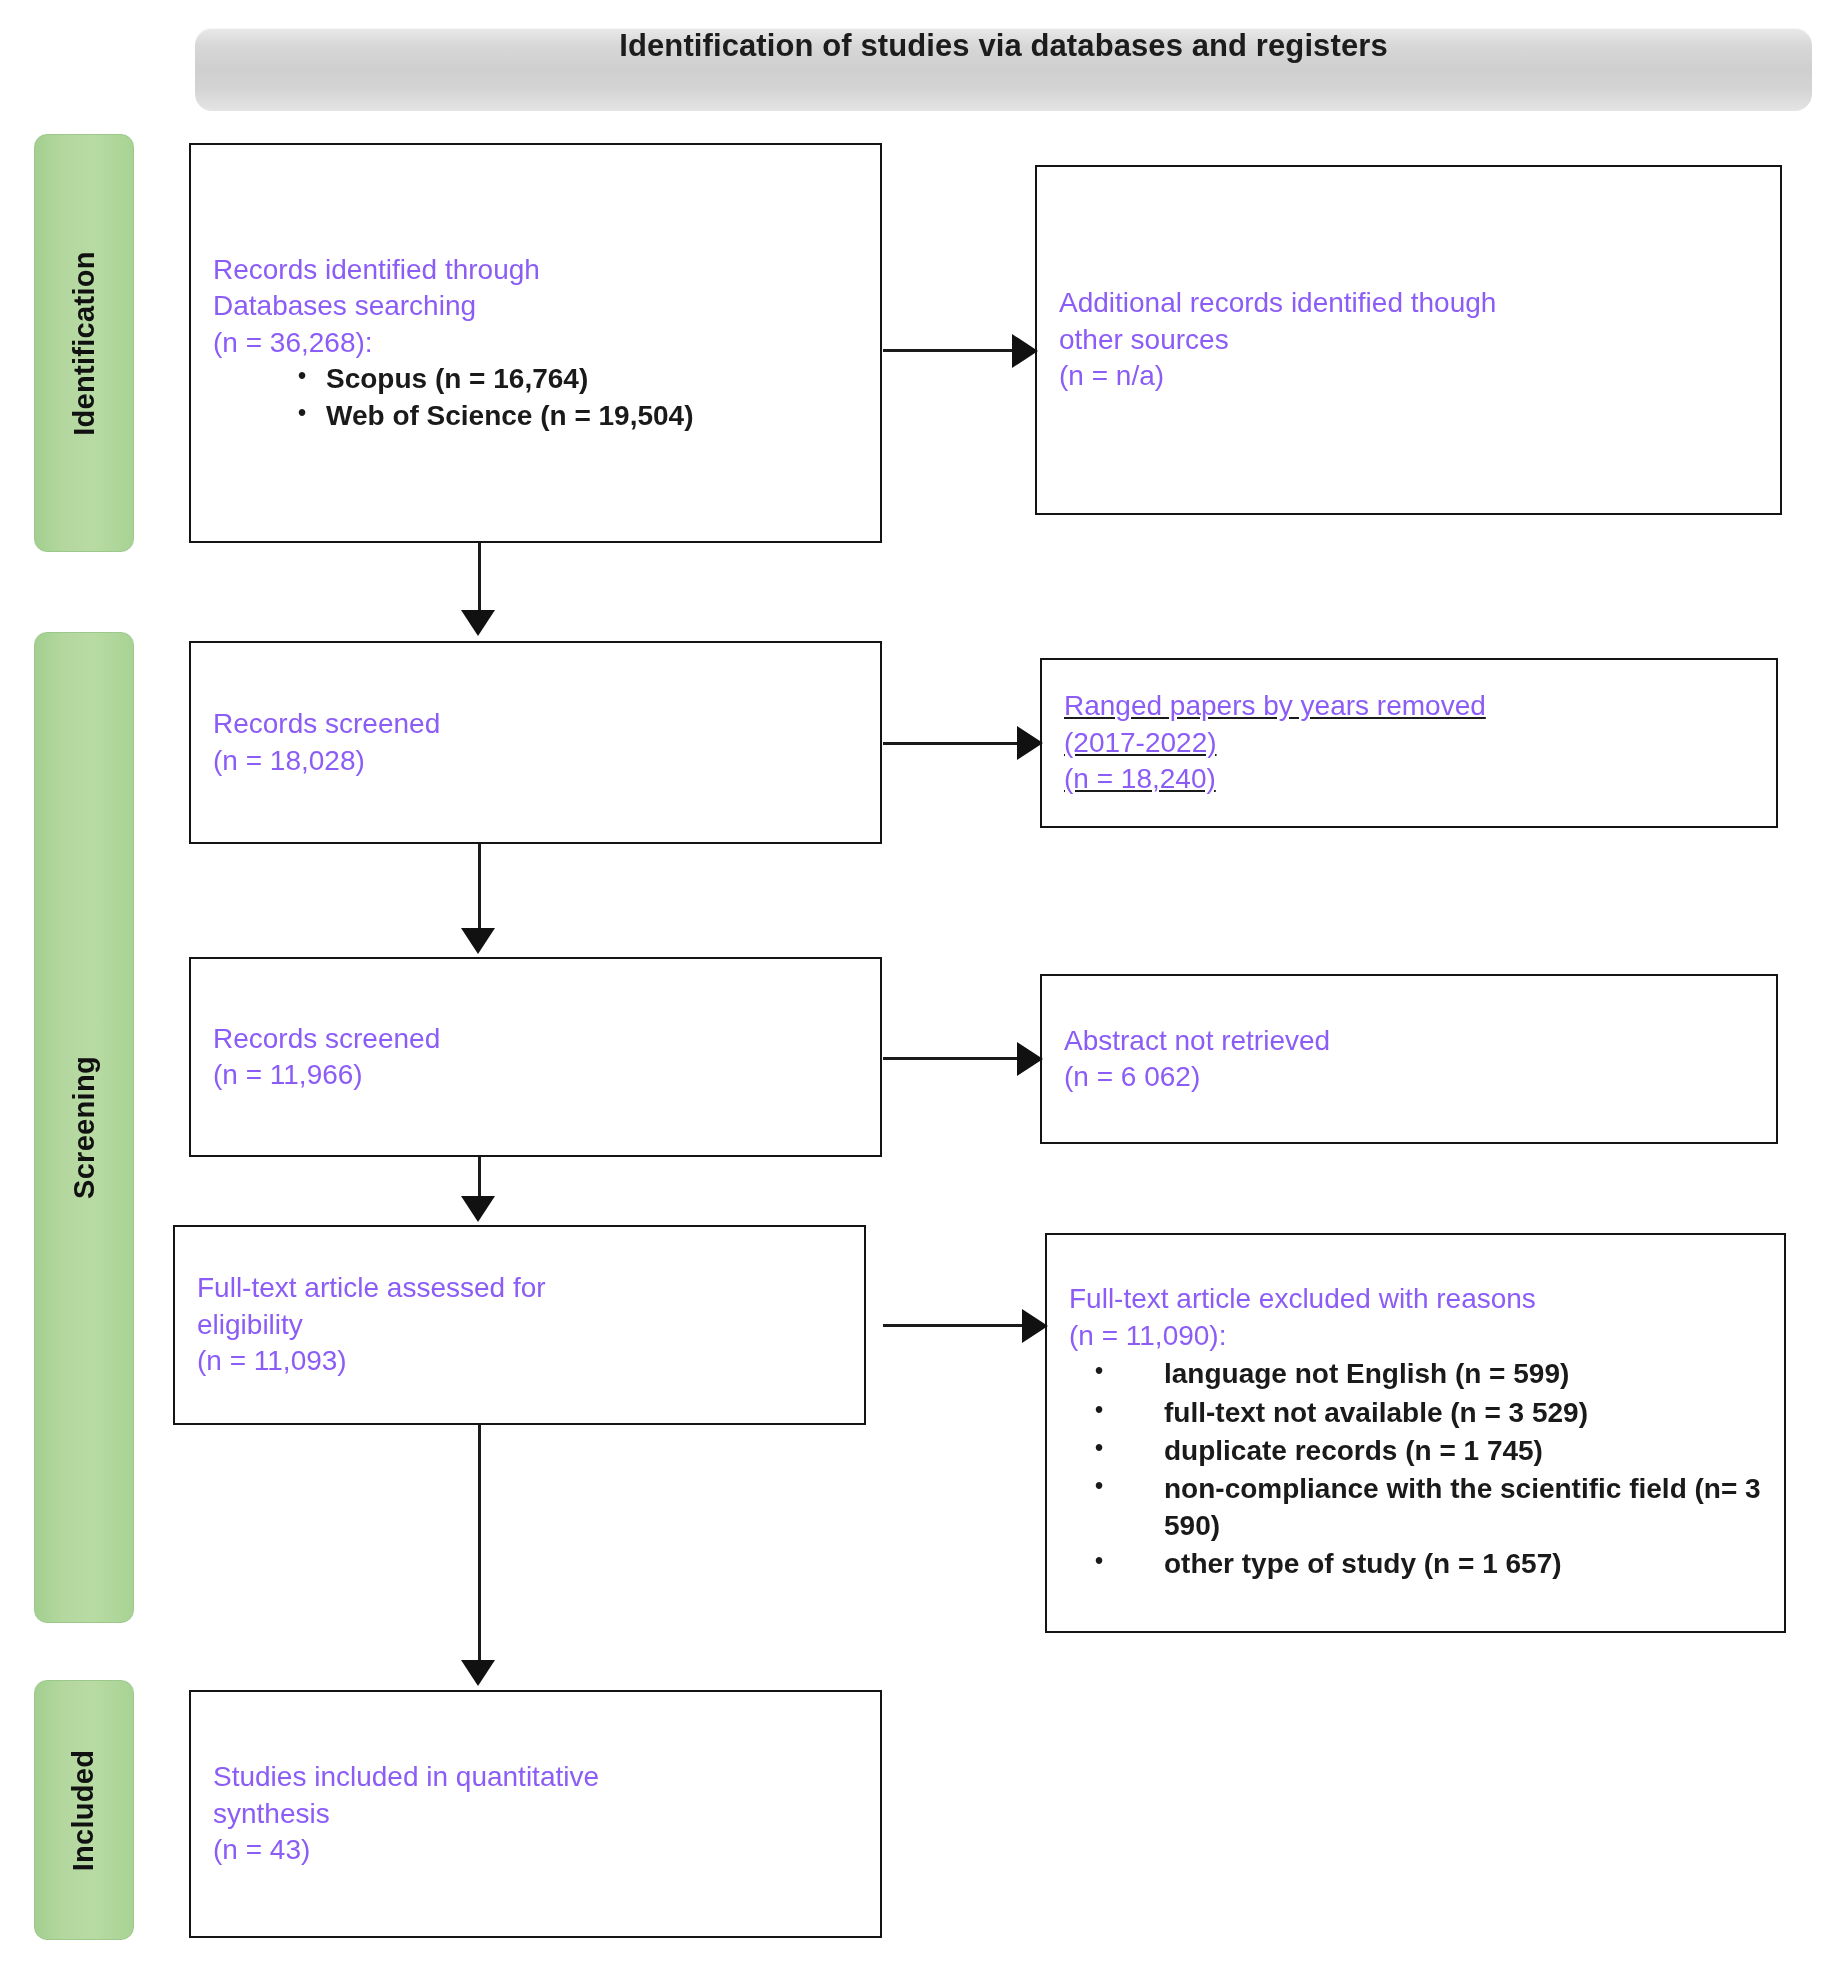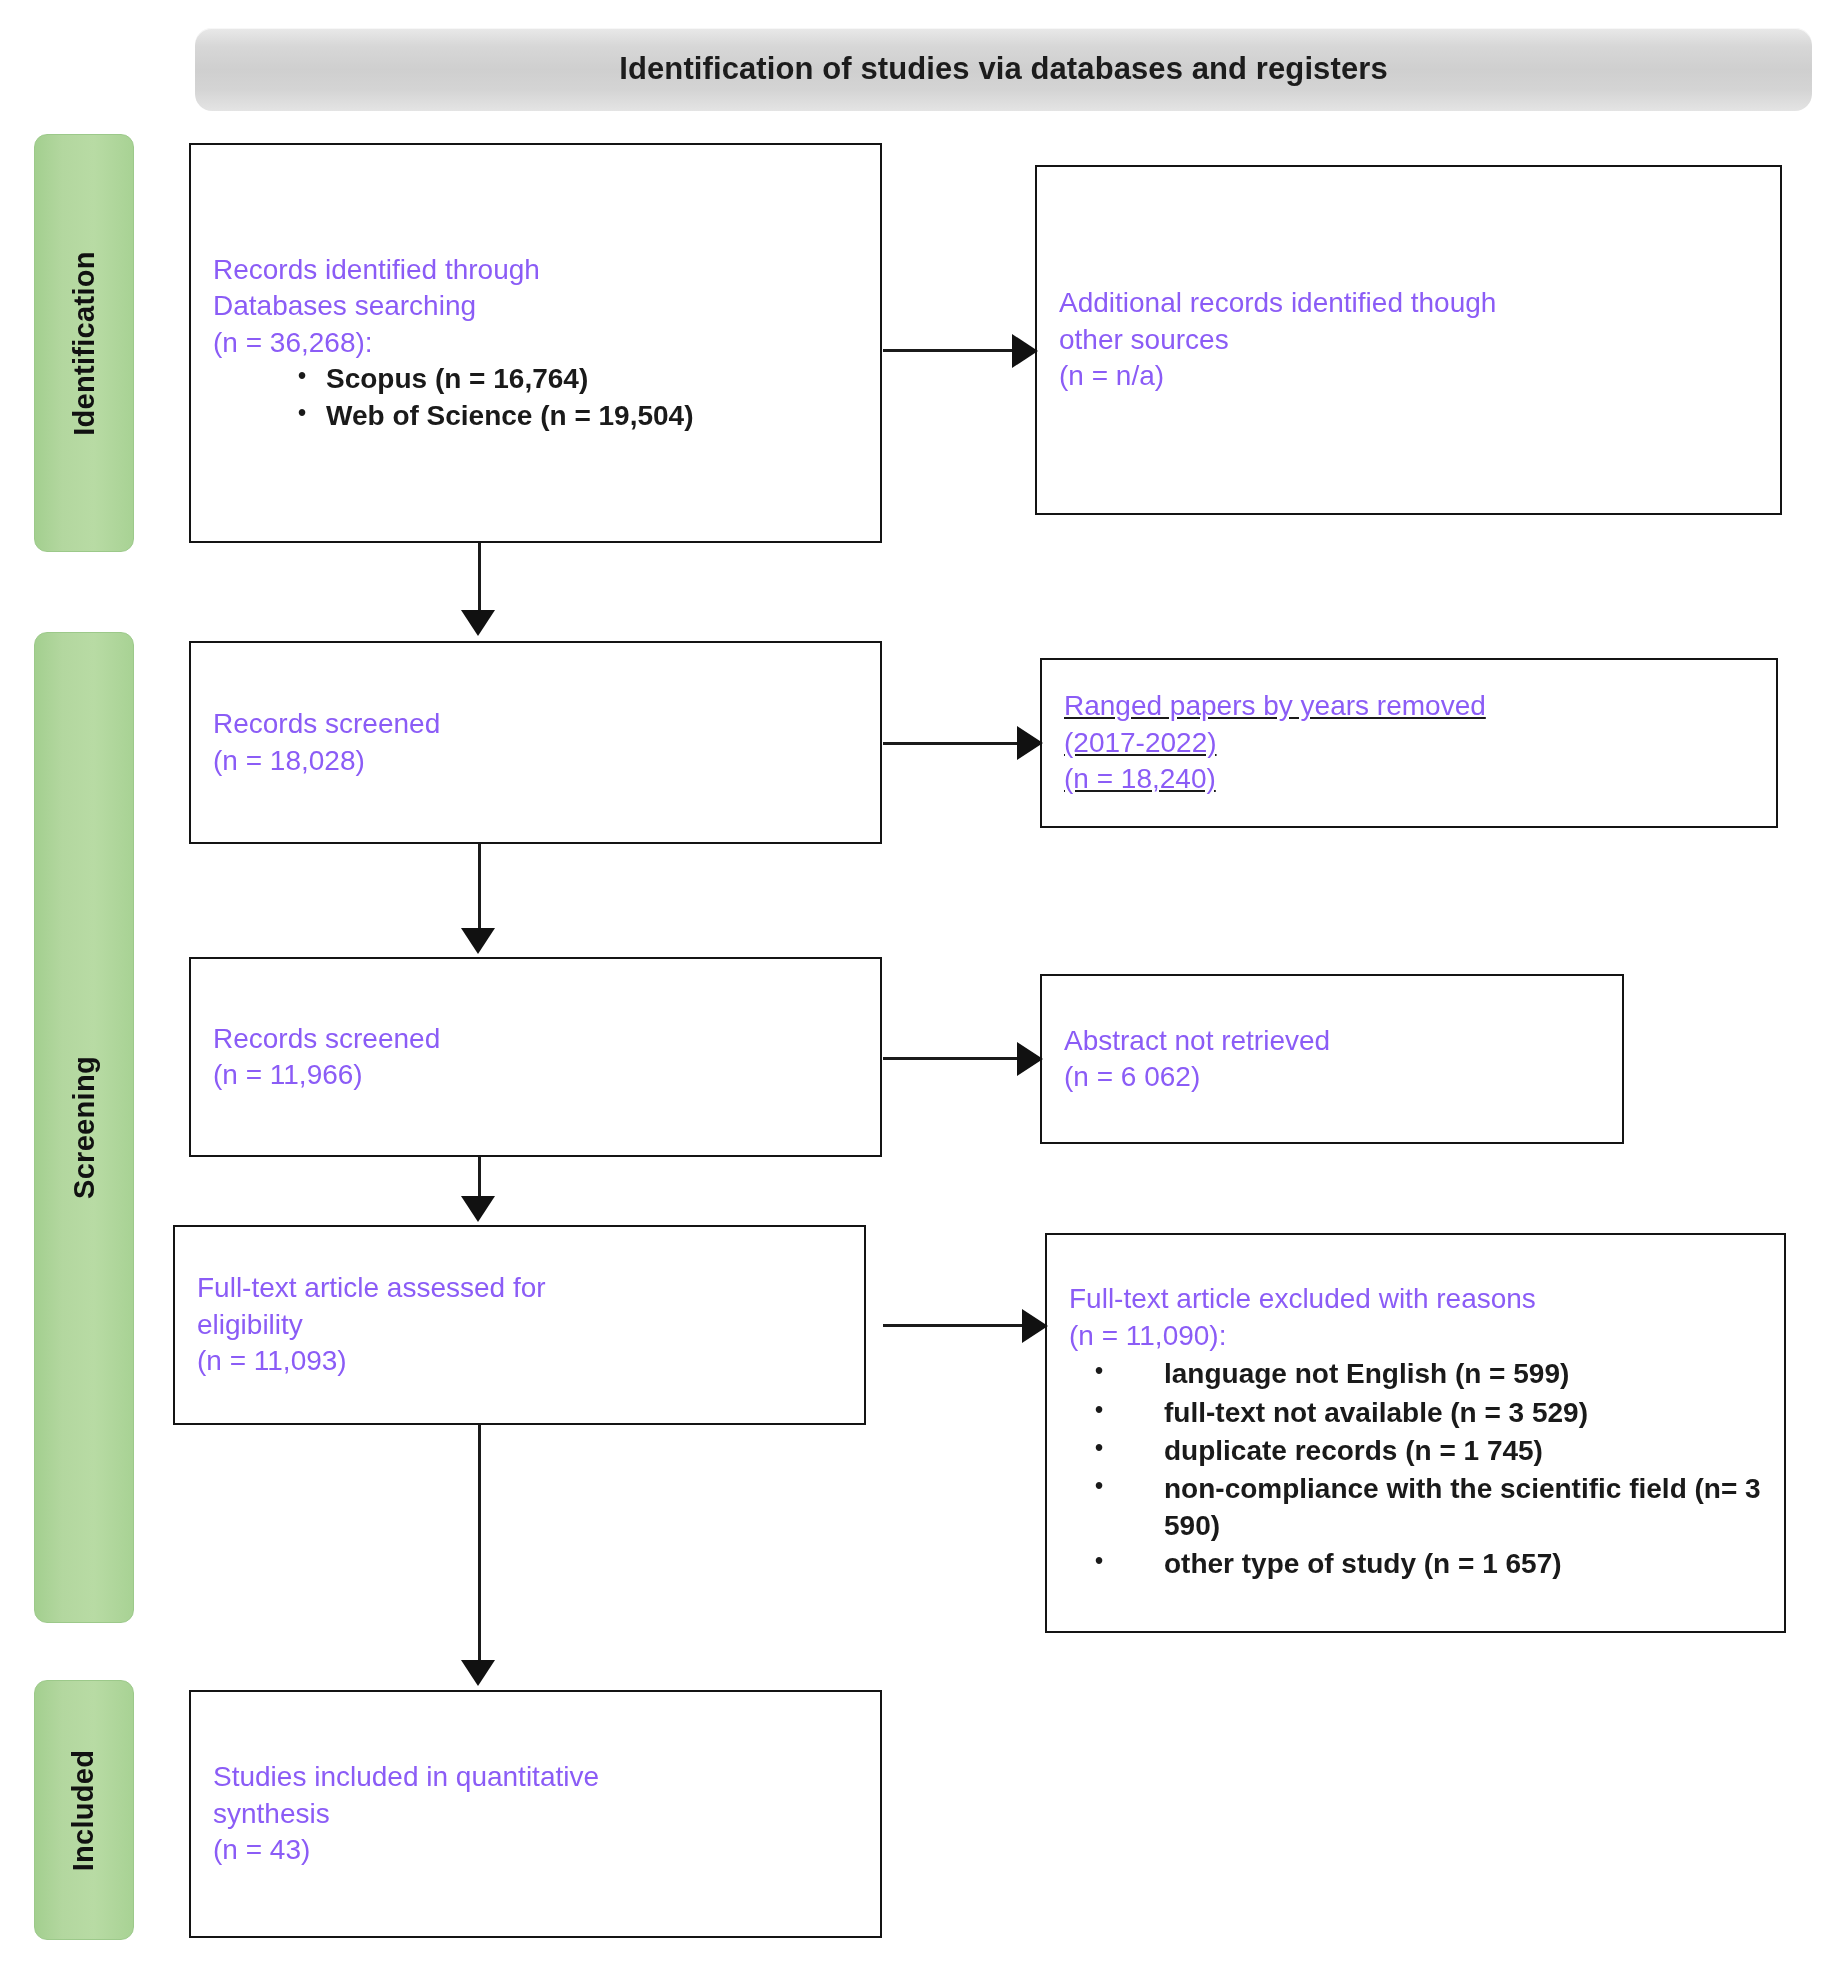--- a/index.html
+++ b/index.html
@@ -25,21 +25,21 @@
     left: 195px;
     top: 27.5px;
     width: 1617px;
     height: 83px;
     border-radius: 17px;
     background: linear-gradient(to bottom,
                 #e9e9e9 0%, #d7d7d7 22%, #cfcfcf 50%,
                 #d4d4d4 74%, #e4e4e4 100%);
     box-shadow: inset 0 1px 0 rgba(255,255,255,0.65);
     display: flex;
-    align-items: center;
+    align-items: flex-start;
     justify-content: center;
   }
   .banner-title {
     font-size: 31px;
     font-weight: bold;
     letter-spacing: 0.1px;
     color: #1c1c1c;
     text-align: center;
   }
 
@@ -111,21 +111,21 @@
   .bullets.wide { margin-left: 15px; }
   .bullets.wide li { padding-left: 80px; margin-top: 2px; }
   .bullets.wide li::before { left: 11px; }
 
   
   #node-identified   { left: 189px;  top: 143px;  width: 693px; height: 400px; }
   #node-additional   { left: 1035px; top: 165px;  width: 747px; height: 350px; }
   #node-screened-1   { left: 189px;  top: 641px; width: 693px; height: 203px; }
   #node-ranged       { left: 1040px; top: 658px; width: 738px; height: 170px; text-decoration: underline; }
   #node-screened-2   { left: 189px;  top: 957px; width: 693px; height: 200px; }
-  #node-abstract     { left: 1040px; top: 974px; width: 584px; height: 170px; }
+  #node-abstract     { left: 1040px; top: 974px; width: 738px; height: 170px; }
   #node-fulltext     { left: 173px;  top: 1225px; width: 693px; height: 200px; }
   #node-excluded     { left: 1045px; top: 1233px; width: 741px; height: 400px; padding-top: 18px; justify-content: center; }
   #node-included     { left: 189px;  top: 1690px; width: 693px; height: 248px; }
 
   
   .v-line {
     position: absolute;
     width: 3px;
     background: #1b1b1b;
   }

